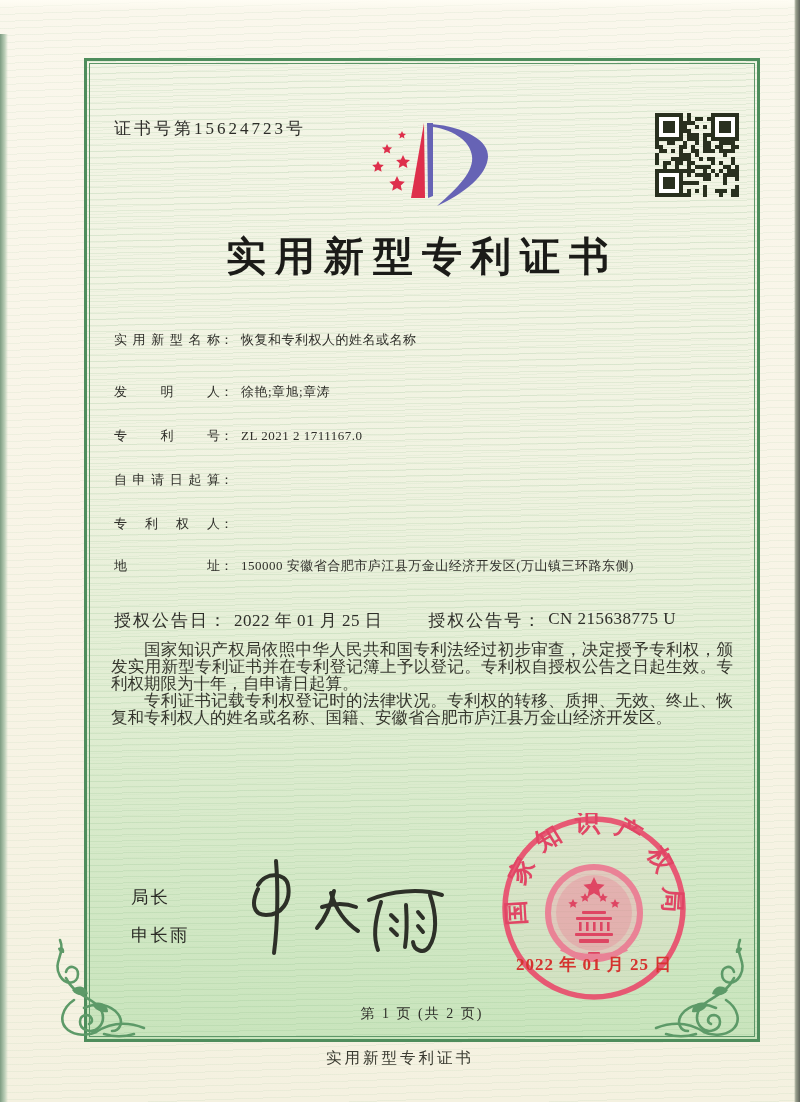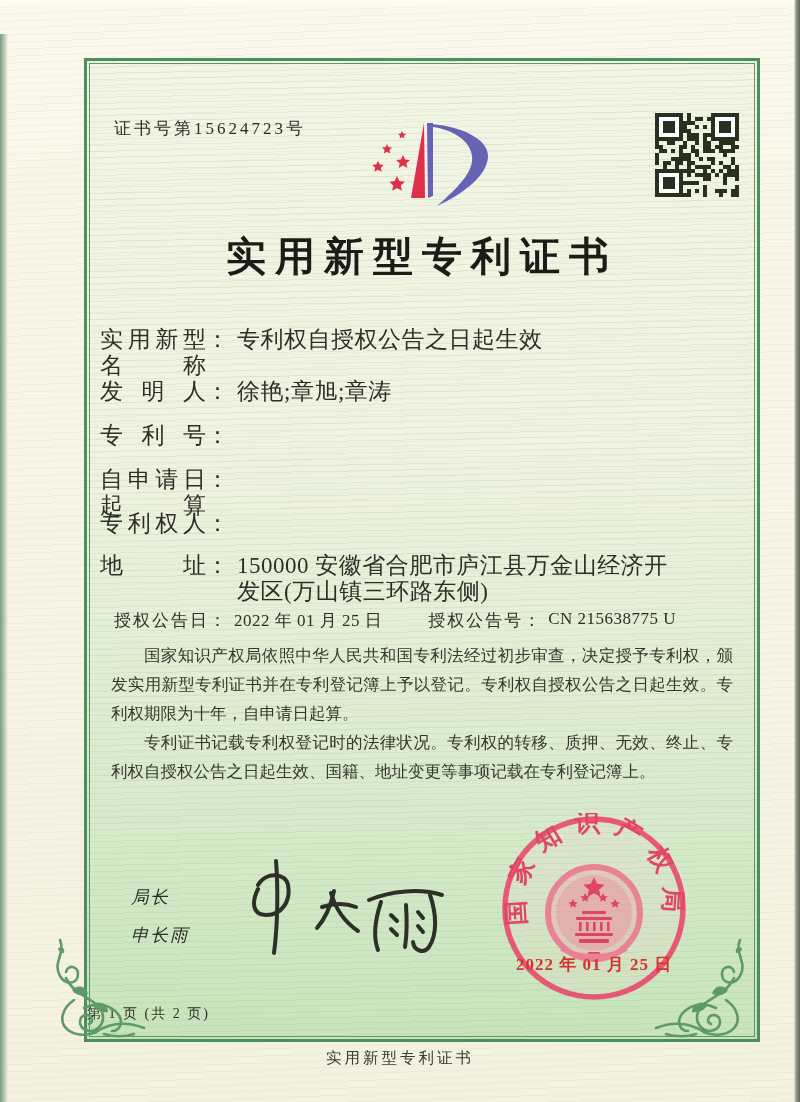--- a/index.html
+++ b/index.html
@@ -32,46 +32,46 @@
 
   .inner{position:absolute;inset:0;}
   .cert-no{position:absolute;left:27px;top:56px;font-size:17px;letter-spacing:3px;color:#2c2c28;}
 
   .logo{position:absolute;left:284px;top:58px;width:120px;height:97px;}
   .qr{position:absolute;left:568px;top:52px;width:84px;height:84px;}
 
   .title{position:absolute;left:0;right:0;top:168px;text-align:center;
          font-size:40px;font-weight:bold;letter-spacing:9px;color:#1b1b18;}
 
-  .f-row{position:absolute;left:13px;right:20px;font-size:23px;color:#2e2e29;
+  .f-row{position:absolute;left:27px;right:20px;font-size:13px;color:#2e2e29;
          display:flex;align-items:flex-start;line-height:26px;}
   .f-label{display:inline-block;width:106px;text-align:justify;text-align-last:justify;flex:none;}
   .f-colon{flex:none;margin-right:8px;}
   .f-value{display:inline-block;max-width:452px;letter-spacing:0.5px;}
   .row1{top:266px}.row2{top:318px}.row3{top:362px}.row4{top:406px}.row5{top:450px}.row6{top:492px}
   .grant-row{position:absolute;left:27px;top:548px;font-size:17px;color:#2e2e29;display:flex;}
   .grant-pair{display:flex;}
   .grant-pair .gl{letter-spacing:2px;}
   .grant-pair .gv{margin-left:8px;letter-spacing:0.5px;}
   .gp2{margin-left:46px;}
 
   .paras{position:absolute;left:24px;right:24px;top:580px;color:#35362d;
-         font-size:16.5px;line-height:29px;text-align:justify;}
+         font-size:16.5px;line-height:17px;text-align:justify;}
   .paras p{margin:0;text-indent:2em;}
 
   .signer{position:absolute;left:44px;top:824px;font-size:17.5px;color:#2c2d27;
           font-family:"Liberation Sans","DejaVu Sans",sans-serif;}
-  .signer div{margin-bottom:14px;letter-spacing:2px;font-style:italic;}
+  .signer div{margin-bottom:14px;letter-spacing:2px;}
   .signature{position:absolute;left:147px;top:794px;width:215px;height:105px;}
 
   .seal{position:absolute;left:412px;top:752px;width:190px;height:190px;opacity:0.93;}
   .seal-date{position:absolute;left:402px;top:892px;width:210px;text-align:center;
              font-size:17px;font-weight:bold;color:#d5332f;letter-spacing:1px;}
 
-  .page-info{position:absolute;left:0;right:0;top:944px;
+  .page-info{position:absolute;left:0;right:0;top:944px;text-align:center;
              font-size:14px;color:#2e2e29;letter-spacing:2px;}
   .footer-note{position:absolute;left:0;right:0;top:1048px;text-align:center;
                font-size:15.5px;color:#3a3b31;letter-spacing:3px;}
 </style>
 </head>
 <body>
 
 <div class="page">
   <div class="edge-top"></div>
   <div class="edge-left"></div>
@@ -244,30 +244,31 @@
           <rect x="64" y="80" width="4" height="4" fill="#29301f"></rect>
           <rect x="76" y="80" width="4" height="4" fill="#29301f"></rect>
           <rect x="80" y="80" width="4" height="4" fill="#29301f"></rect>
         </svg>
 
       <div class="title">实用新型专利证书</div>
 
       <div class="f-row row1">
         <span class="f-label">实用新型名称</span>
           <span class="f-colon">：</span>
-          <span class="f-value">专利权自授权公告之日起生效</span>
+          <span class="f-value">恢复和专利权人的姓名或名称</span>
       </div>
       <div class="f-row row2">
         <span class="f-label">发明人</span>
           <span class="f-colon">：</span>
           <span class="f-value">徐艳;章旭;章涛</span>
       </div>
       <div class="f-row row3">
         <span class="f-label">专利号</span>
           <span class="f-colon">：</span>
+          <span class="f-value">ZL 2021 2 1711167.0</span>
       </div>
       <div class="f-row row4">
         <span class="f-label">自申请日起算</span>
           <span class="f-colon">：</span>
       </div>
       <div class="f-row row5">
         <span class="f-label">专利权人</span>
           <span class="f-colon">：</span>
       </div>
       <div class="f-row row6">
@@ -284,21 +285,21 @@
         </span>
         <span class="grant-pair gp2">
           <span class="gl">授权公告号</span>
             <span>：</span>
             <span class="gv">CN 215638775 U</span>
         </span>
       </div>
 
       <div class="paras">
         <p>国家知识产权局依照中华人民共和国专利法经过初步审查，决定授予专利权，颁发实用新型专利证书并在专利登记簿上予以登记。专利权自授权公告之日起生效。专利权期限为十年，自申请日起算。</p>
-        <p>专利证书记载专利权登记时的法律状况。专利权的转移、质押、无效、终止、专利权自授权公告之日起生效、国籍、地址变更等事项记载在专利登记簿上。</p>
+        <p>专利证书记载专利权登记时的法律状况。专利权的转移、质押、无效、终止、恢复和专利权人的姓名或名称、国籍、安徽省合肥市庐江县万金山经济开发区。</p>
       </div>
 
       <div class="signer">
         <div>局长</div>
         <div>申长雨</div>
       </div>
 
       <svg class="signature" viewBox="0 0 215 105" aria-hidden="true">
         <g fill="none" stroke="#2d3028" stroke-width="4" stroke-linecap="round" stroke-linejoin="round">
           <path d="M24,34 C17,48 19,60 32,60 C48,60 57,46 54,30 C52,18 32,16 24,30"></path>

